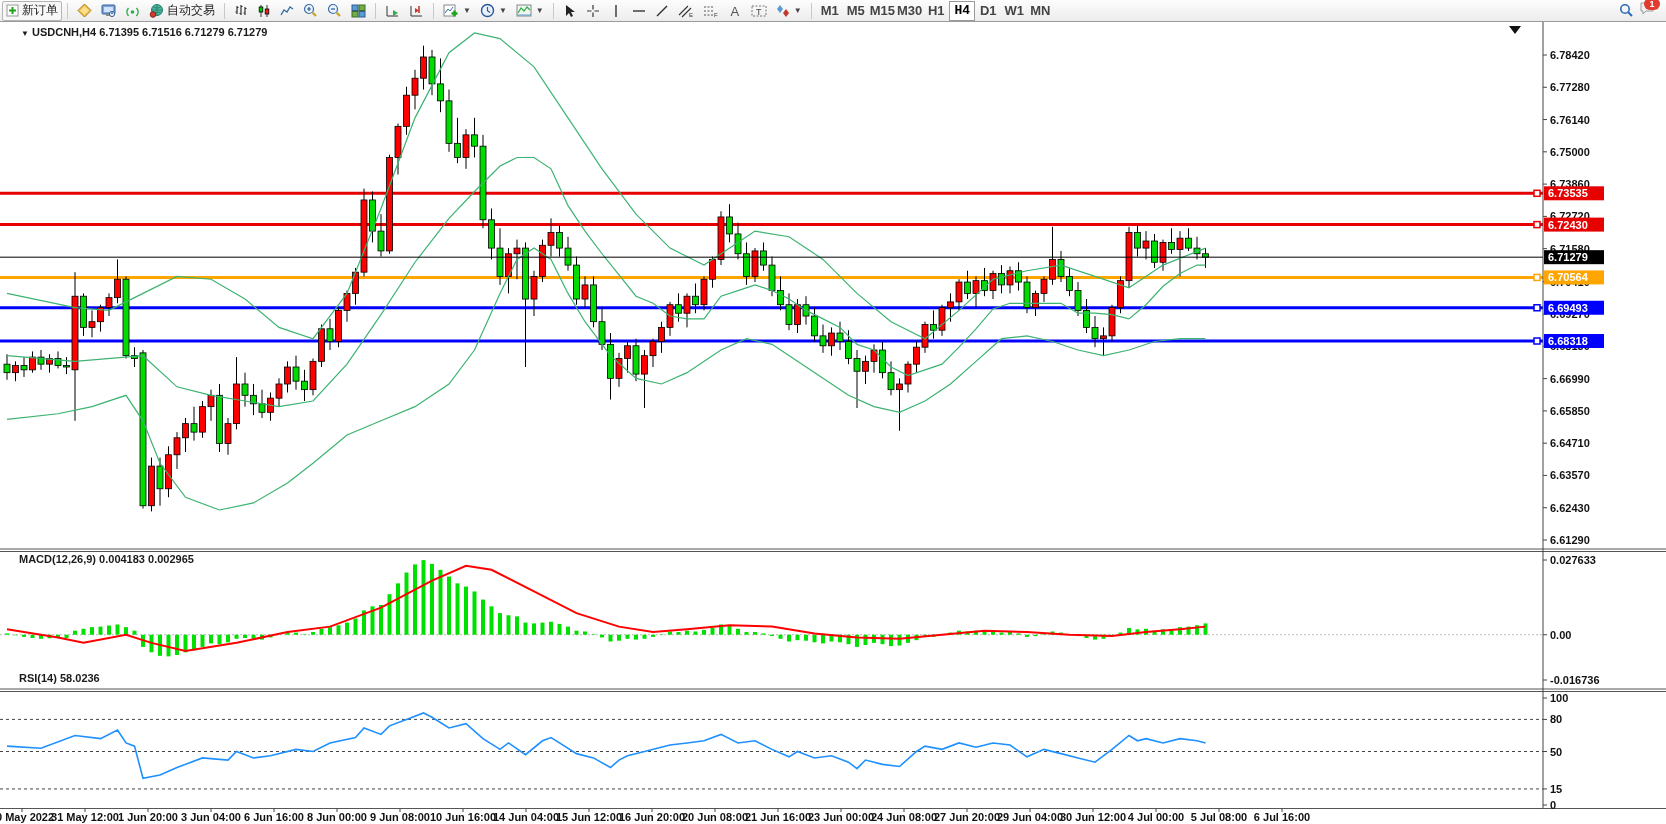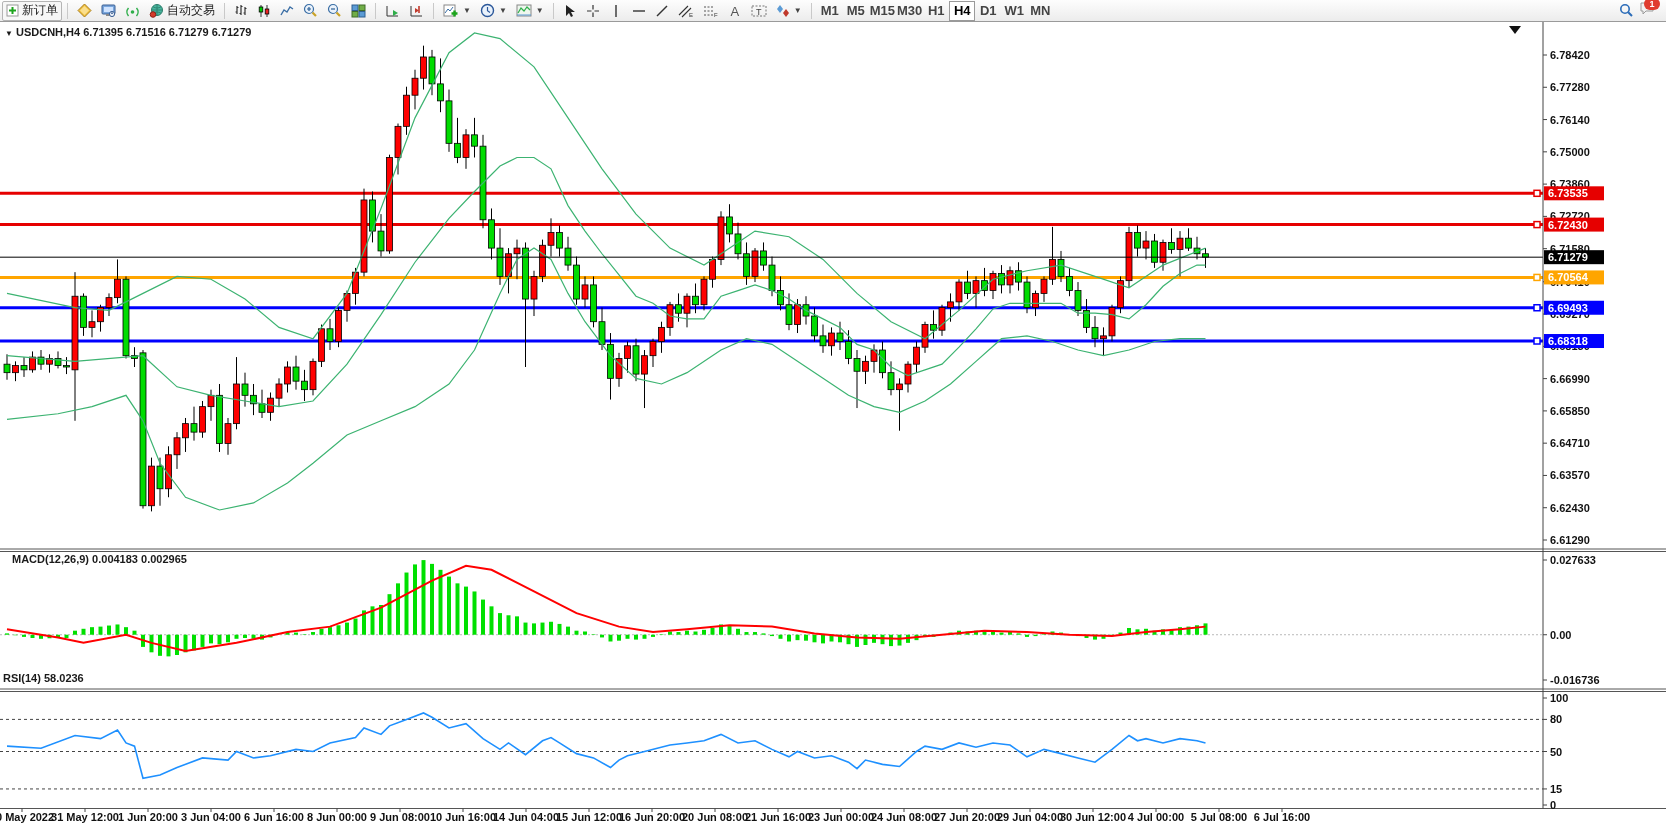--- a/index.html
+++ b/index.html
@@ -10,30 +10,30 @@
     background:linear-gradient(#fdfdfd,#ececec);border-bottom:1px solid #9a9a9a;
     display:flex;align-items:center;padding:8px 2px;box-sizing:border-box;gap:1px;}
   .tb-btn{height:20px;min-width:22px;border:1px solid transparent;background:transparent;
     display:flex;align-items:center;justify-content:center;gap:3px;padding:0 3px;
     font-family:"Liberation Sans",sans-serif;font-size:12px;color:#222;cursor:pointer;}
   .tb-btn.framed{border:1px solid #b5b5b5;background:#f7f7f7;border-radius:2px;}
   .tb-sep{width:1px;height:16px;background:#c9c9c9;margin:0 4px;}
   .caret{font-size:8px;color:#444;margin-left:1px;}
   .tf{height:18px;min-width:24px;display:flex;align-items:center;justify-content:center;
     font-size:13px;font-weight:700;color:#444;cursor:pointer;border:1px solid transparent;}
-  .tf.active{background:#fff;border:1px solid #9a9a9a;color:#000;}
+  .tf.active{background:#fff;border:1px solid #9a9a9a;color:#000;font-family:Liberation Mono, monospace;}
   .spacer{flex:1;}
   .badge{position:absolute;top:-3px;right:-4px;background:#e03c2f;color:#fff;border-radius:8px;
     min-width:12px;height:12px;font-size:9px;font-weight:700;display:flex;align-items:center;
     justify-content:center;padding:0 2px;}
   .bubble-wrap{position:relative;}
   
-  .ov{position:absolute;font-size:11px;font-weight:700;color:#1a1a1a;white-space:nowrap;}
+  .ov{position:absolute;font-size:11px;font-weight:700;color:#1a1a1a;white-space:nowrap;margin-left:16px;}
   #chart-title{left:5px;top:26px;}
-  #macd-label{left:12px;top:553px;}
+  #macd-label{left:3px;top:553px;}
   #rsi-label{left:3px;top:672px;}
   svg text{font-family:"Liberation Sans",sans-serif;}
 </style>
 </head>
 <body>
 <div id="app">
 
   <div class="toolbar">
     <button class="tb-btn framed">
       <svg width="13" height="13" viewBox="0 0 13 13">

